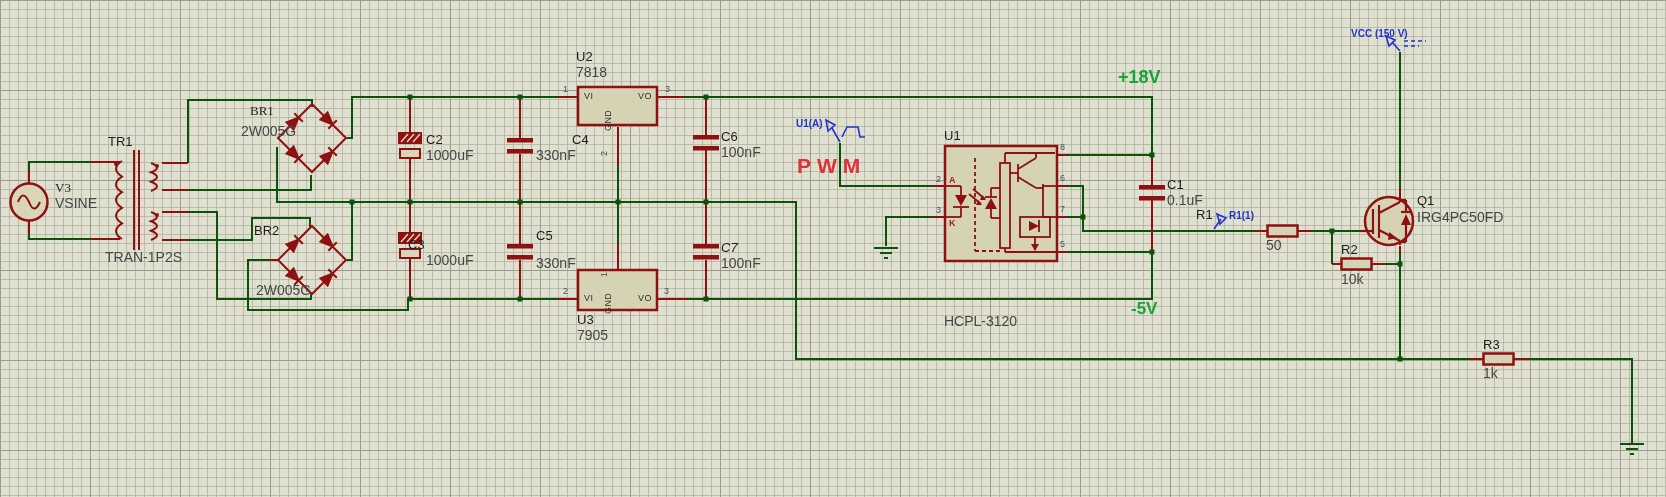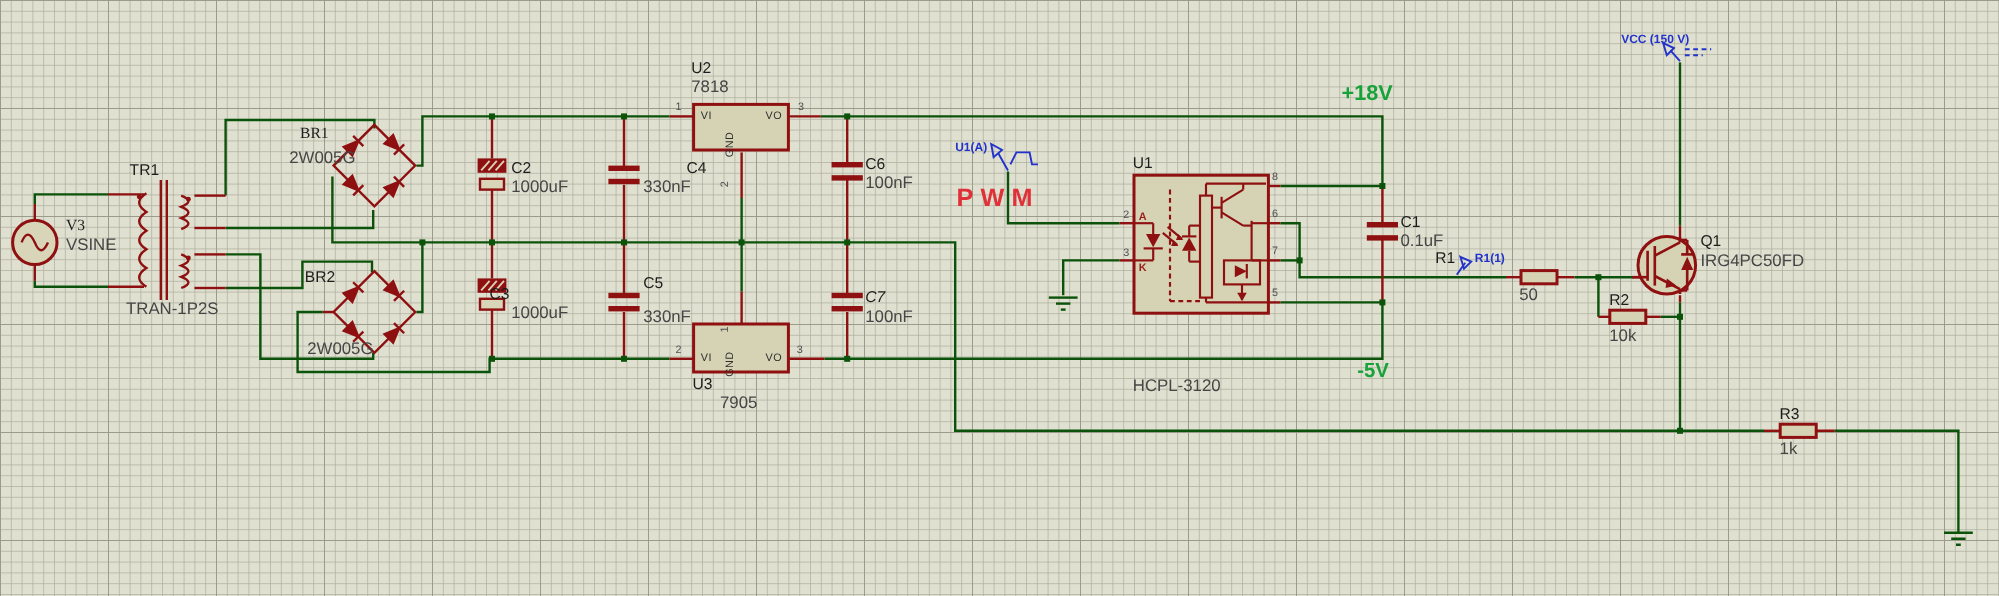--- a/index.html
+++ b/index.html
@@ -424,21 +424,21 @@
   <div class="lbl ref" style="left:576px;top:50px;">U2</div>
   <div class="lbl val" style="left:576px;top:65px;">7818</div>
   <div class="lbl pname" style="left:584px;top:92px;">VI</div>
   <div class="lbl pname" style="left:638px;top:92px;">VO</div>
   <div class="lbl pname vert" style="left:613px;top:122px;">GND</div>
   <div class="lbl pin" style="left:563px;top:85px;">1</div>
   <div class="lbl pin vert" style="left:609px;top:147px;">2</div>
   <div class="lbl pin" style="left:665px;top:85px;">3</div>
 
   <div class="lbl ref" style="left:577px;top:313px;">U3</div>
-  <div class="lbl val" style="left:577px;top:328px;margin-left:23px;">7905</div>
+  <div class="lbl val" style="left:577px;top:328px;">7905</div>
   <div class="lbl pname" style="left:584px;top:294px;">VI</div>
   <div class="lbl pname" style="left:638px;top:294px;">VO</div>
   <div class="lbl pname vert" style="left:613px;top:305px;">GND</div>
   <div class="lbl pin vert" style="left:609px;top:268px;">1</div>
   <div class="lbl pin" style="left:563px;top:287px;">2</div>
   <div class="lbl pin" style="left:664px;top:287px;">3</div>
 
   <div class="lbl ref" style="left:944px;top:129px;">U1</div>
   <div class="lbl val" style="left:944px;top:266px;margin-top:48px;">HCPL-3120</div>
   <div class="lbl pak" style="left:949px;top:176px;">A</div>

